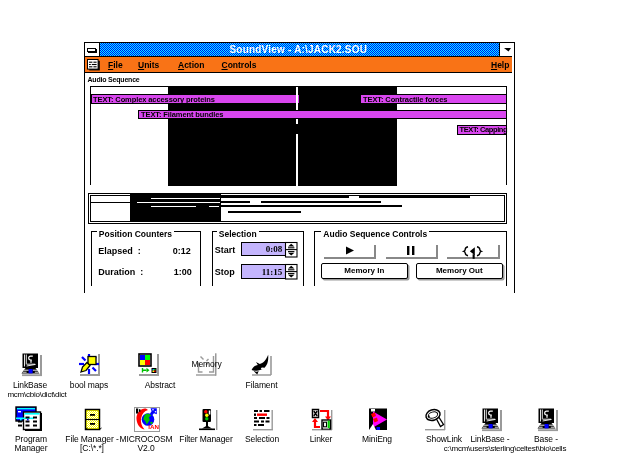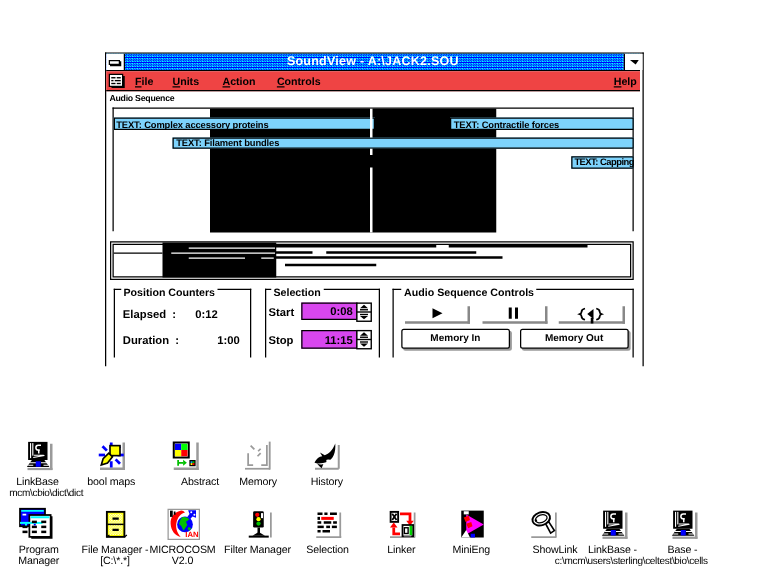--- a/index.html
+++ b/index.html
@@ -11,42 +11,42 @@
 #win{left:84px;top:42px;width:429px;height:250.3px;
   border-left:1.2px solid #000;border-right:1.2px solid #000;border-top:1.2px solid #000;}
 #titlebar{left:0px;top:0px;width:426.6px;height:13px;
   background:conic-gradient(#00ffff 25%,#0000ff 0 50%,#00ffff 0 75%,#0000ff 0);
   background-size:2px 2px;border-bottom:1.4px solid #000;}
 #sysmenu{left:0;top:0;width:14px;height:13px;background:#fff;border-right:1.2px solid #000;}
 #sysglyph{left:2px;top:4.5px;width:7px;height:2.6px;background:#fff;border:1px solid #000;box-shadow:1px 1px 0 #000;}
 #minbtn{right:0;top:0;width:14.5px;height:13px;background:#fff;border-left:1.2px solid #000;}
 #titletext{left:0;top:0.5px;width:426.6px;text-align:center;color:#fff;
   font-size:10px;font-weight:bold;letter-spacing:0.2px;}
-#menubar{left:0;top:14.4px;width:426.6px;height:14.6px;background:#ef4444;
+#menubar{left:0;top:14.4px;width:426.6px;height:14.6px;background:#f97316;
   border-bottom:1.4px solid #000;}
 .mitem{top:3px;font-size:8.5px;font-weight:bold;color:#000;}
 
 #seqlabel{left:2.5px;top:32.5px;font-size:7px;letter-spacing:-0.2px;font-weight:bold;}
 #seqbox{left:4.5px;top:43px;width:415.2px;height:98px;
   border-top:1.2px solid #000;border-left:1.2px solid #000;border-right:1.2px solid #000;}
 .blk{background:#000;}
-.ybar{background:#7dd3fc;border:1px solid #000;}
+.ybar{background:#d946ef;border:1px solid #000;}
 .ybartxt{font-size:7.5px;font-weight:bold;color:#000;letter-spacing:-0.1px;white-space:nowrap;}
 .wsep{background:#fff;}
 
 #wavouter{left:2.8px;top:149.8px;width:417.6px;height:29px;border:1.2px solid #000;}
 #wavinner{left:0.8px;top:0.8px;width:413.6px;height:25px;border:1.2px solid #000;}
 .wline{background:#000;height:1.2px;}
 #wavsel{background:#000;}
 .wlineW{background:#fff;height:1.2px;position:absolute;}
 
 .gbox{top:188.1px;height:54.2px;border-top:1.2px solid #000;border-left:1.2px solid #000;border-right:1.2px solid #000;}
 .glabel{top:-3.5px;background:#fff;font-size:8.5px;font-weight:bold;padding:0 2px;white-space:nowrap;}
 .ptxt{font-size:9px;font-weight:bold;white-space:nowrap;}
-.field{background:#d946ef;border:1.2px solid #000;}
+.field{background:#c4b5fd;border:1.2px solid #000;font-family:Liberation Serif, serif;}
 .fval{font-size:9px;font-weight:bold;text-align:right;}
 .flatbtn{background:#fff;border-right:2px solid #888;border-bottom:2.4px solid #888;}
 .membtn{background:#fff;border:1.2px solid #000;border-radius:2px;box-shadow:1.5px 1.5px 0 #9a9a9a;
   font-size:8px;font-weight:bold;text-align:center;}
 
 .ilabel{font-size:8.5px;letter-spacing:-0.1px;color:#000;text-align:center;white-space:nowrap;}
 .ipath{font-size:8px;letter-spacing:-0.25px;color:#000;text-align:center;white-space:nowrap;}
 svg{position:absolute;overflow:visible;}
 </style>
 </head>
@@ -119,21 +119,21 @@
         <div class="wlineW" style="left:7.8px;top:7.5px;width:83px"></div>
         <div class="wlineW" style="left:21px;top:11.2px;width:45px"></div>
         <div class="wlineW" style="left:79px;top:11.2px;width:10px"></div>
       </div>
     </div>
   </div>
 
   <div class="abs gbox" style="left:5.8px;width:107.8px">
     <div class="abs glabel" style="left:5px">Position Counters</div>
     <div class="abs ptxt" style="left:6.5px;top:13.8px">Elapsed&nbsp;&nbsp;:</div>
-    <div class="abs ptxt" style="left:64px;top:13.8px;width:19px;text-align:center">0:12</div>
+    <div class="abs ptxt" style="left:81px;top:13.8px;width:19px;text-align:left">0:12</div>
     <div class="abs ptxt" style="left:6.5px;top:35.2px">Duration&nbsp;&nbsp;:</div>
     <div class="abs ptxt" style="left:81px;top:35.2px;width:19px;text-align:right">1:00</div>
   </div>
   <div class="abs gbox" style="left:126.8px;width:90.3px">
     <div class="abs glabel" style="left:4px">Selection</div>
     <div class="abs ptxt" style="left:2px;top:12.5px">Start</div>
     <div class="abs field" style="left:28px;top:9.5px;width:43px;height:12.6px">
       <div class="abs fval" style="right:2.5px;top:1.5px">0:08</div>
       </div>
     <svg class="abs" style="left:72.5px;top:9.5px" width="13" height="16">
@@ -229,29 +229,29 @@
   <g stroke="#9a9a9a" stroke-width="1.4" fill="none">
     <rect x="21.7" y="1" width="0.1" height="21"></rect>
     <path d="M 2 22 h 20"></path>
     <path d="M 19.5 3 v 16 h -4.5"></path>
     <path d="M 4.5 9.5 v 9.5 h 4"></path>
     <path d="M 6.5 3.5 l 3 3"></path>
     <path d="M 14.5 6 l -2 2"></path>
     <path d="M 12 12 l 2.5 -2.5"></path>
   </g>
 </svg>
-<div class="abs ilabel" style="left:146.5px;top:380px;width:120px">Memory</div>
+<div class="abs ilabel" style="left:146.5px;top:359px;width:120px">Memory</div>
 
 <svg class="abs" style="left:249px;top:353px" width="24" height="24">
   <path d="M 22 22 v -19 M 3 22 h 19" stroke="#9a9a9a" stroke-width="1.6" fill="none"></path>
   <path d="M 2.6 17 C 4.2 13.8 6.3 12.2 8.8 11.9 L 7 8.9 L 10.8 11.1 C 14.2 10.1 16.8 7.5 19.2 1.8 C 19.7 9 17.8 14.4 12.8 16.4 C 9.2 17.8 4.8 18.4 2.6 17 Z" fill="#000"></path>
   <ellipse cx="13.7" cy="15.7" rx="1.8" ry="1.1" fill="#fff"></ellipse>
   <path d="M 4.6 17.8 C 6.4 18.9 8.1 18.9 9.7 18.1 L 8.3 21.5 L 6.3 19.7 Z" fill="#000"></path>
 </svg>
-<div class="abs ilabel" style="left:201.5px;top:380px;width:120px">History</div>
+<div class="abs ilabel" style="left:201.5px;top:380px;width:120px">Filament</div>
 
 <svg class="abs" style="left:16px;top:407px" width="31" height="27">
   <rect x="0" y="0" width="20" height="14" fill="#0000ff" stroke="#000" stroke-width="1.4"></rect>
   <rect x="1" y="1" width="18" height="1.4" fill="#00ffff"></rect>
   <rect x="2" y="4" width="3" height="1.4" fill="#fff"></rect>
   <rect x="9" y="6" width="17" height="18" fill="#000"></rect>
   <rect x="7.5" y="5" width="17" height="17.5" fill="#fff" stroke="#000" stroke-width="1.4"></rect>
   <rect x="8.5" y="6" width="15" height="1.6" fill="#00ffff"></rect>
   <rect x="0" y="10.5" width="18" height="1.6" fill="#00ffff"></rect>
   <g fill="#000">

